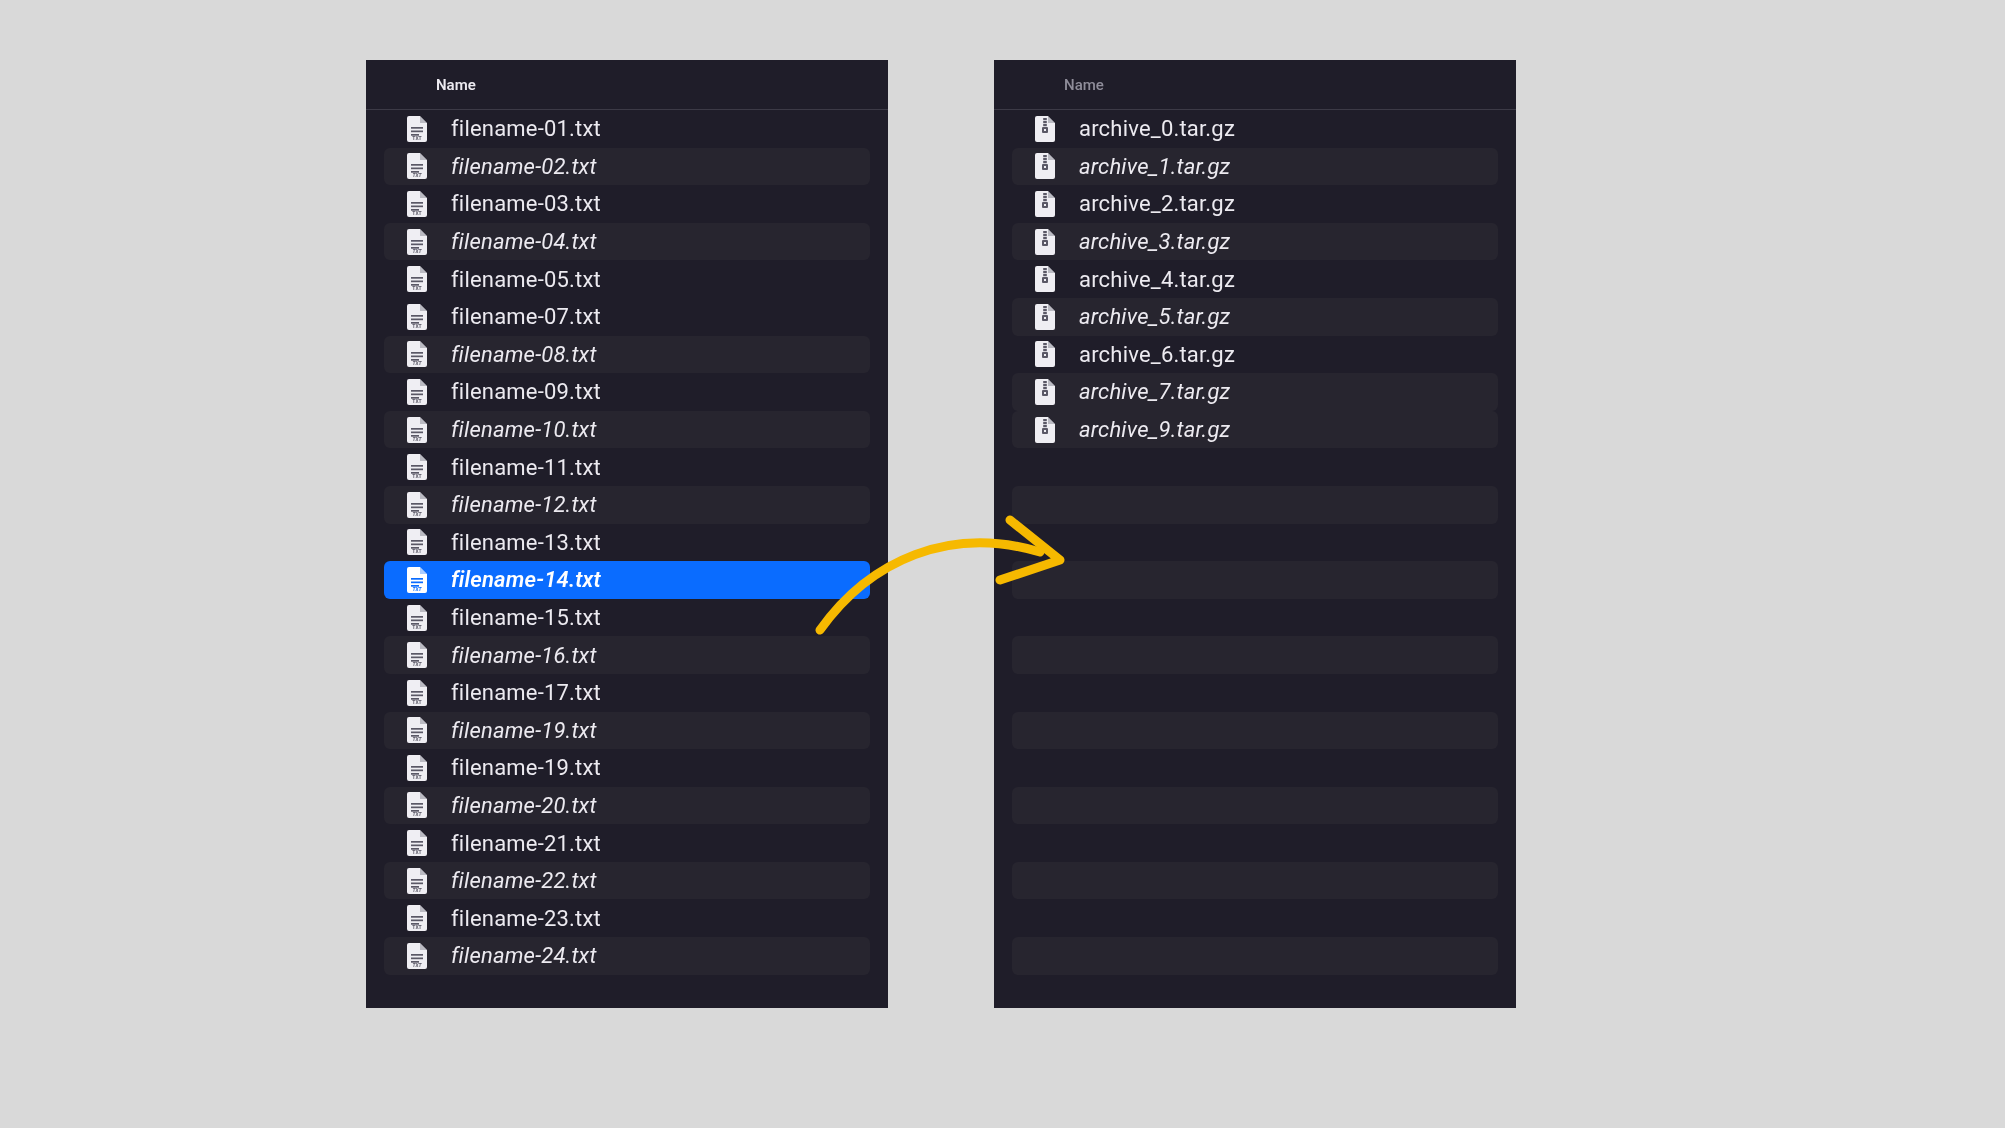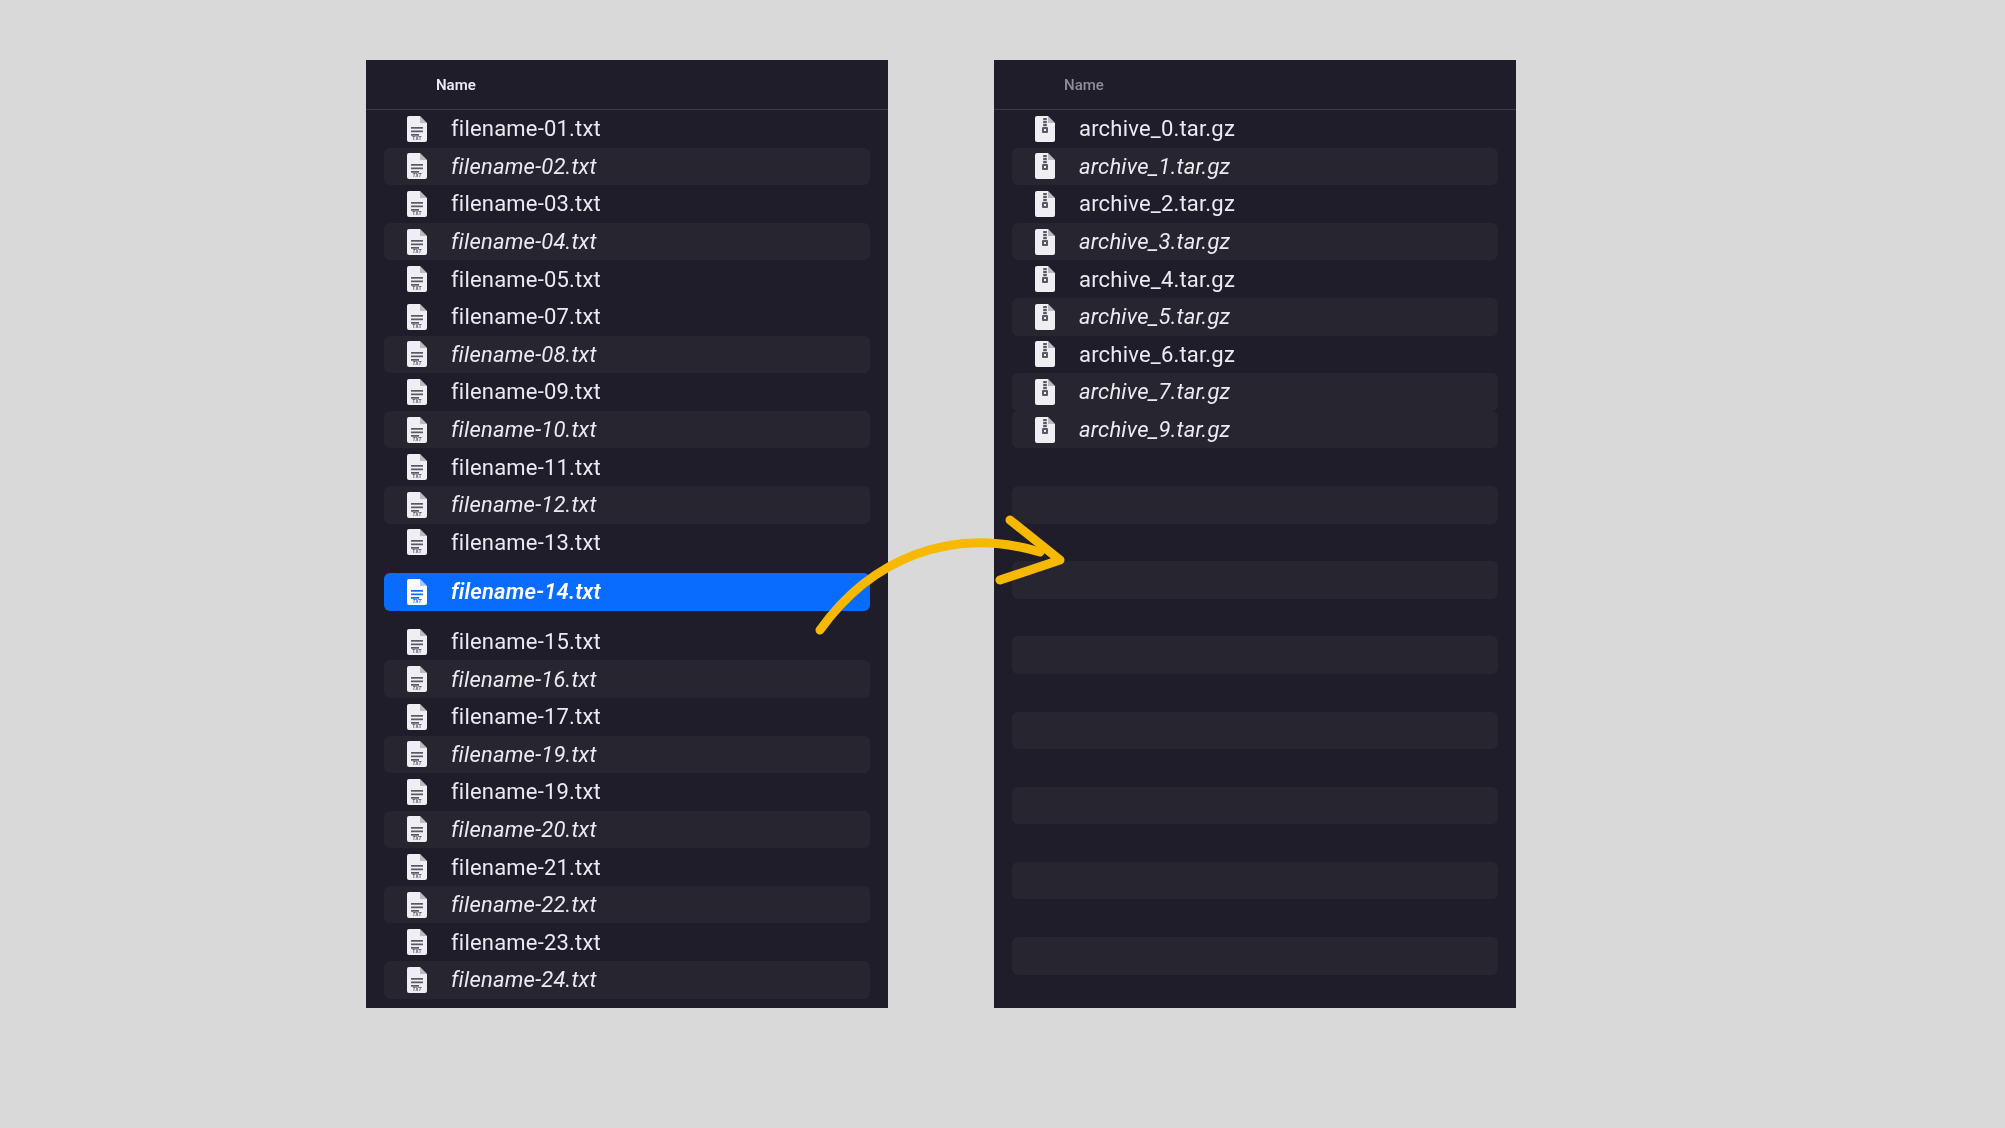--- a/index.html
+++ b/index.html
@@ -57,21 +57,21 @@
   .row.odd  { background: #1f1d29; }
   .row.even { background: #27252f; border-radius: 6px; margin: 0 18px; padding-left: 22px; }
   
   .pane .row.even { padding-left: 22px; font-style: italic; }
   .pane .row.odd  { padding-left: 40px; }
 
   .row.selected {
     background: #0a6cff;
     color: #fff;
     border-radius: 6px;
-    margin: 12px 18px;
+    margin: 0 18px;
     padding-left: 22px;
     font-weight: 600;
   }
 
   .icon-wrap {
     width: 22px; height: 28px;
     display: flex; align-items: center; justify-content: center;
     margin-right: 12px;
     flex: 0 0 auto;
   }

